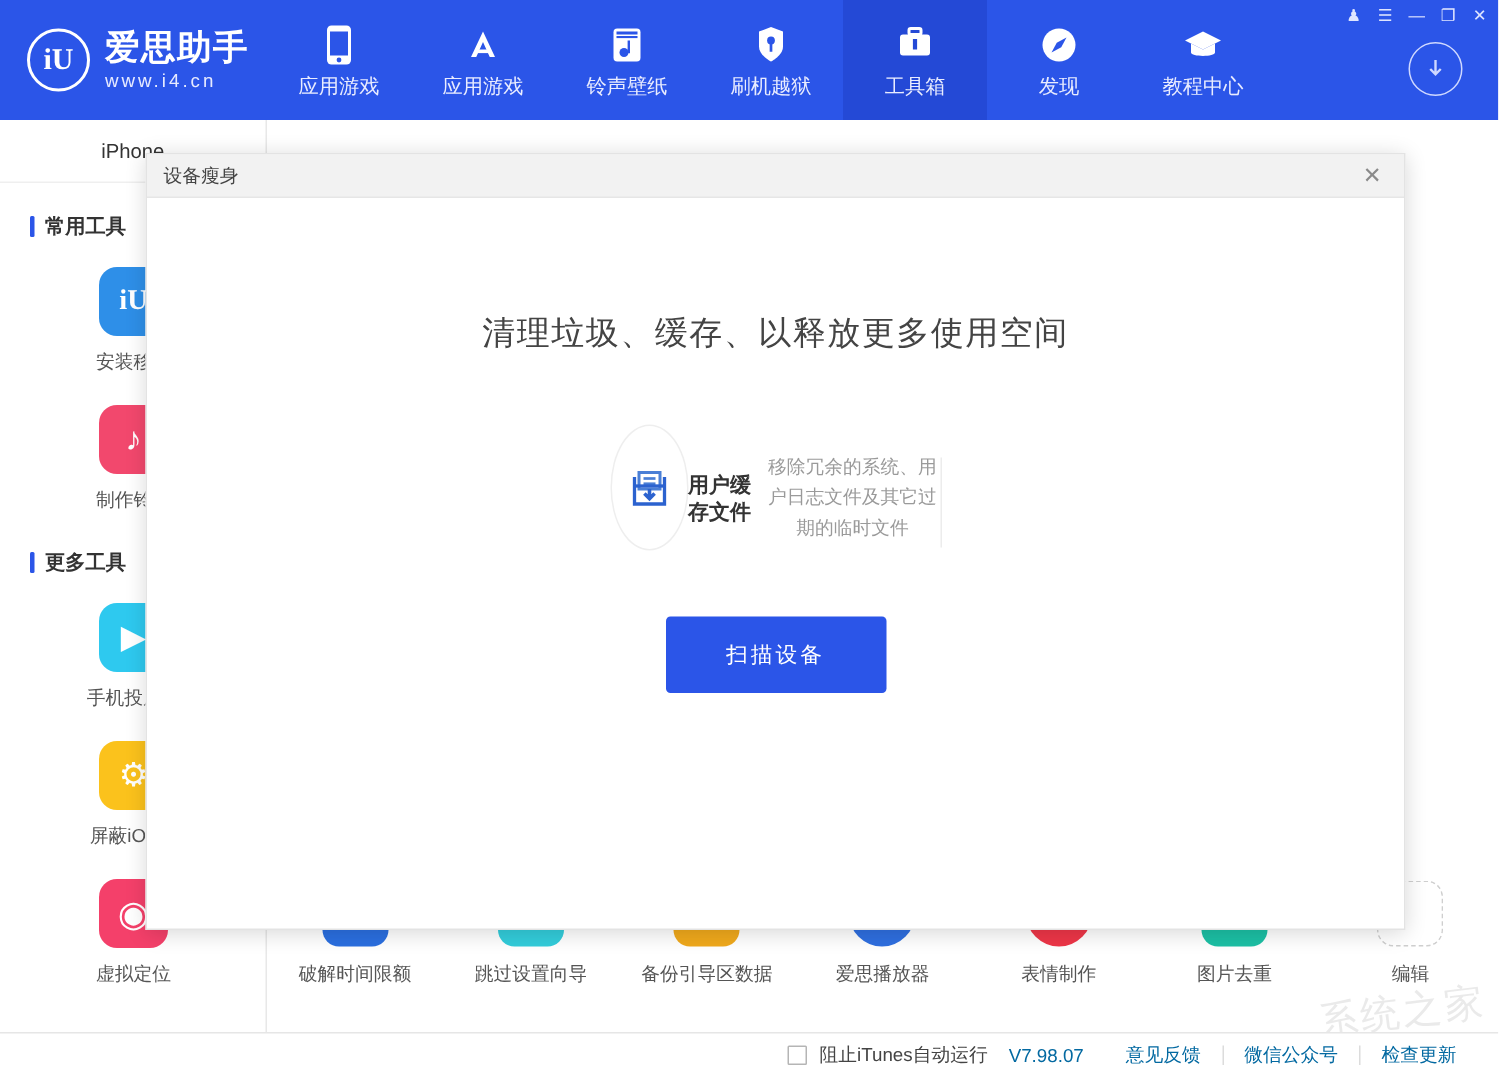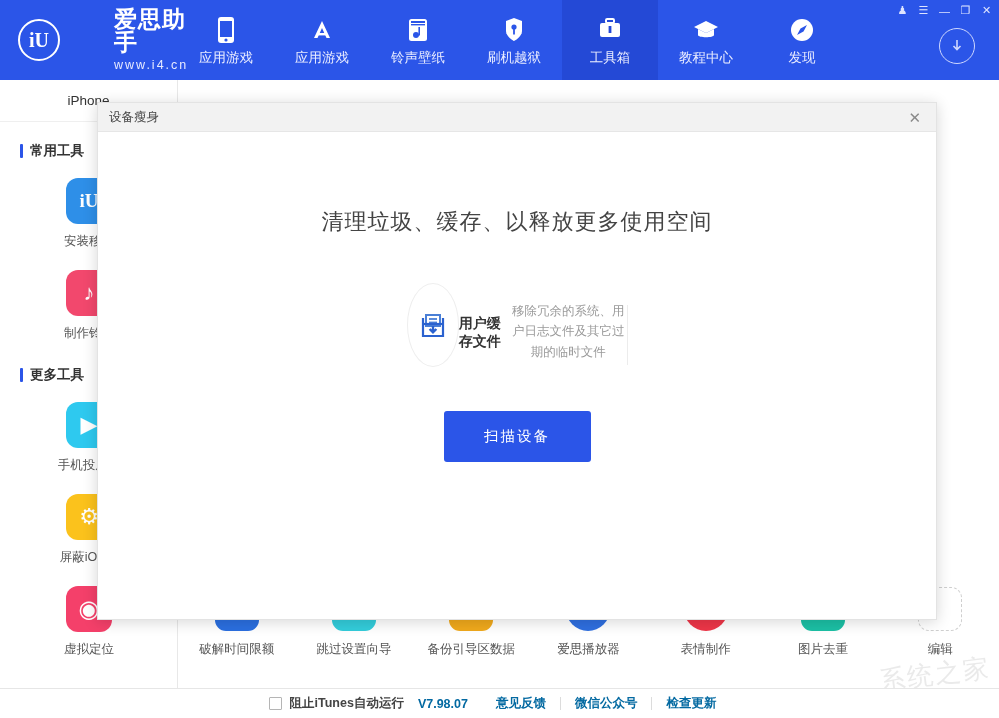--- a/index.html
+++ b/index.html
@@ -29,21 +29,21 @@
     gap: 10px;
   }
   .logo-circle {
     width: 42px; height: 42px; border-radius: 50%;
     border: 2px solid #ffffff;
     display: flex; align-items: center; justify-content: center;
     color: #fff; font-size: 20px; font-weight: bold;
     font-family: "Liberation Serif", serif;
     flex: 0 0 auto;
   }
-  .logo-text { display: flex; flex-direction: column; line-height: 1; margin-left: 44px; }
+  .logo-text { display: flex; flex-direction: column; line-height: 1; }
   .logo-title {
     color: #fff; font-size: 23px; font-weight: bold; letter-spacing: 1px;
   }
   .logo-sub {
     color: #e6eaff; font-size: 12.5px; letter-spacing: 2px; margin-top: 5px;
   }
 
   .navbar { display: flex; align-items: flex-start; height: 80px; }
   .nav-item {
     width: 96px; height: 80px;
@@ -206,23 +206,22 @@
   .scan-time {
     text-align: center; margin-top: 21px;
     font-size: 12.5px; color: #aaaaaa;
   }
 
   
   .footer {
     position: absolute; left: 0; bottom: 0;
     width: 999px; height: 30px;
     background: #fff; border-top: 1px solid #e6e6e6;
-    display: flex; align-items: center; justify-content: center;
+    display: flex; align-items: center; justify-content: flex-end;
     padding: 0 14px;
-    font-weight: bold;
   }
   .foot-left { display: flex; align-items: center; gap: 8px; }
   .cbox {
     width: 13px; height: 13px; border: 1px solid #b5b5b5;
     background: #fff; border-radius: 1px; cursor: pointer;
   }
   .foot-left .txt { font-size: 12.5px; color: #444; cursor: pointer; }
   .foot-right { display: flex; align-items: center; gap: 0px; }
   .foot-right .fi { font-size: 12.5px; color: #0369a1; padding: 0 14px; cursor: pointer; }
   .foot-right .sep { width: 1px; height: 13px; background: #dcdcdc; }
@@ -304,35 +303,35 @@
               <rect x="3" y="7" width="20" height="14" rx="2" fill="#fff"></rect>
               <rect x="11.6" y="10" width="2.8" height="7" fill="#2449d6"></rect>
             </svg>
         </span>
         <span class="label">工具箱</span>
       </div>
 
       <div class="nav-item">
         <span class="glyph">
           <svg width="28" height="28" viewBox="0 0 28 28">
+              <circle cx="14" cy="14" r="11" fill="#fff"></circle>
+              <path d="M19 9 L12.5 12.5 L9 19 L15.5 15.5 Z" fill="#2b55e8"></path>
+            </svg>
+        </span>
+        <span class="label">发现</span>
+      </div>
+
+      <div class="nav-item">
+        <span class="glyph">
+          <svg width="28" height="28" viewBox="0 0 28 28">
               <path d="M14 5 L26 11 L14 17 L2 11 Z" fill="#fff"></path>
               <path d="M6 13 V19 C6 22 22 22 22 19 V13 L14 17 Z" fill="#fff"></path>
             </svg>
         </span>
         <span class="label">教程中心</span>
-      </div>
-
-      <div class="nav-item">
-        <span class="glyph">
-          <svg width="28" height="28" viewBox="0 0 28 28">
-              <circle cx="14" cy="14" r="11" fill="#fff"></circle>
-              <path d="M19 9 L12.5 12.5 L9 19 L15.5 15.5 Z" fill="#2b55e8"></path>
-            </svg>
-        </span>
-        <span class="label">发现</span>
       </div>
     </div>
 
     <div class="dl-btn">
       <svg width="18" height="18" viewBox="0 0 18 18">
           <path d="M9 3 V12 M5.5 9 L9 12.6 L12.5 9" stroke="#cfd8ff" stroke-width="1.6" fill="none"></path>
         </svg>
     </div>
 
     <div class="wctl">

